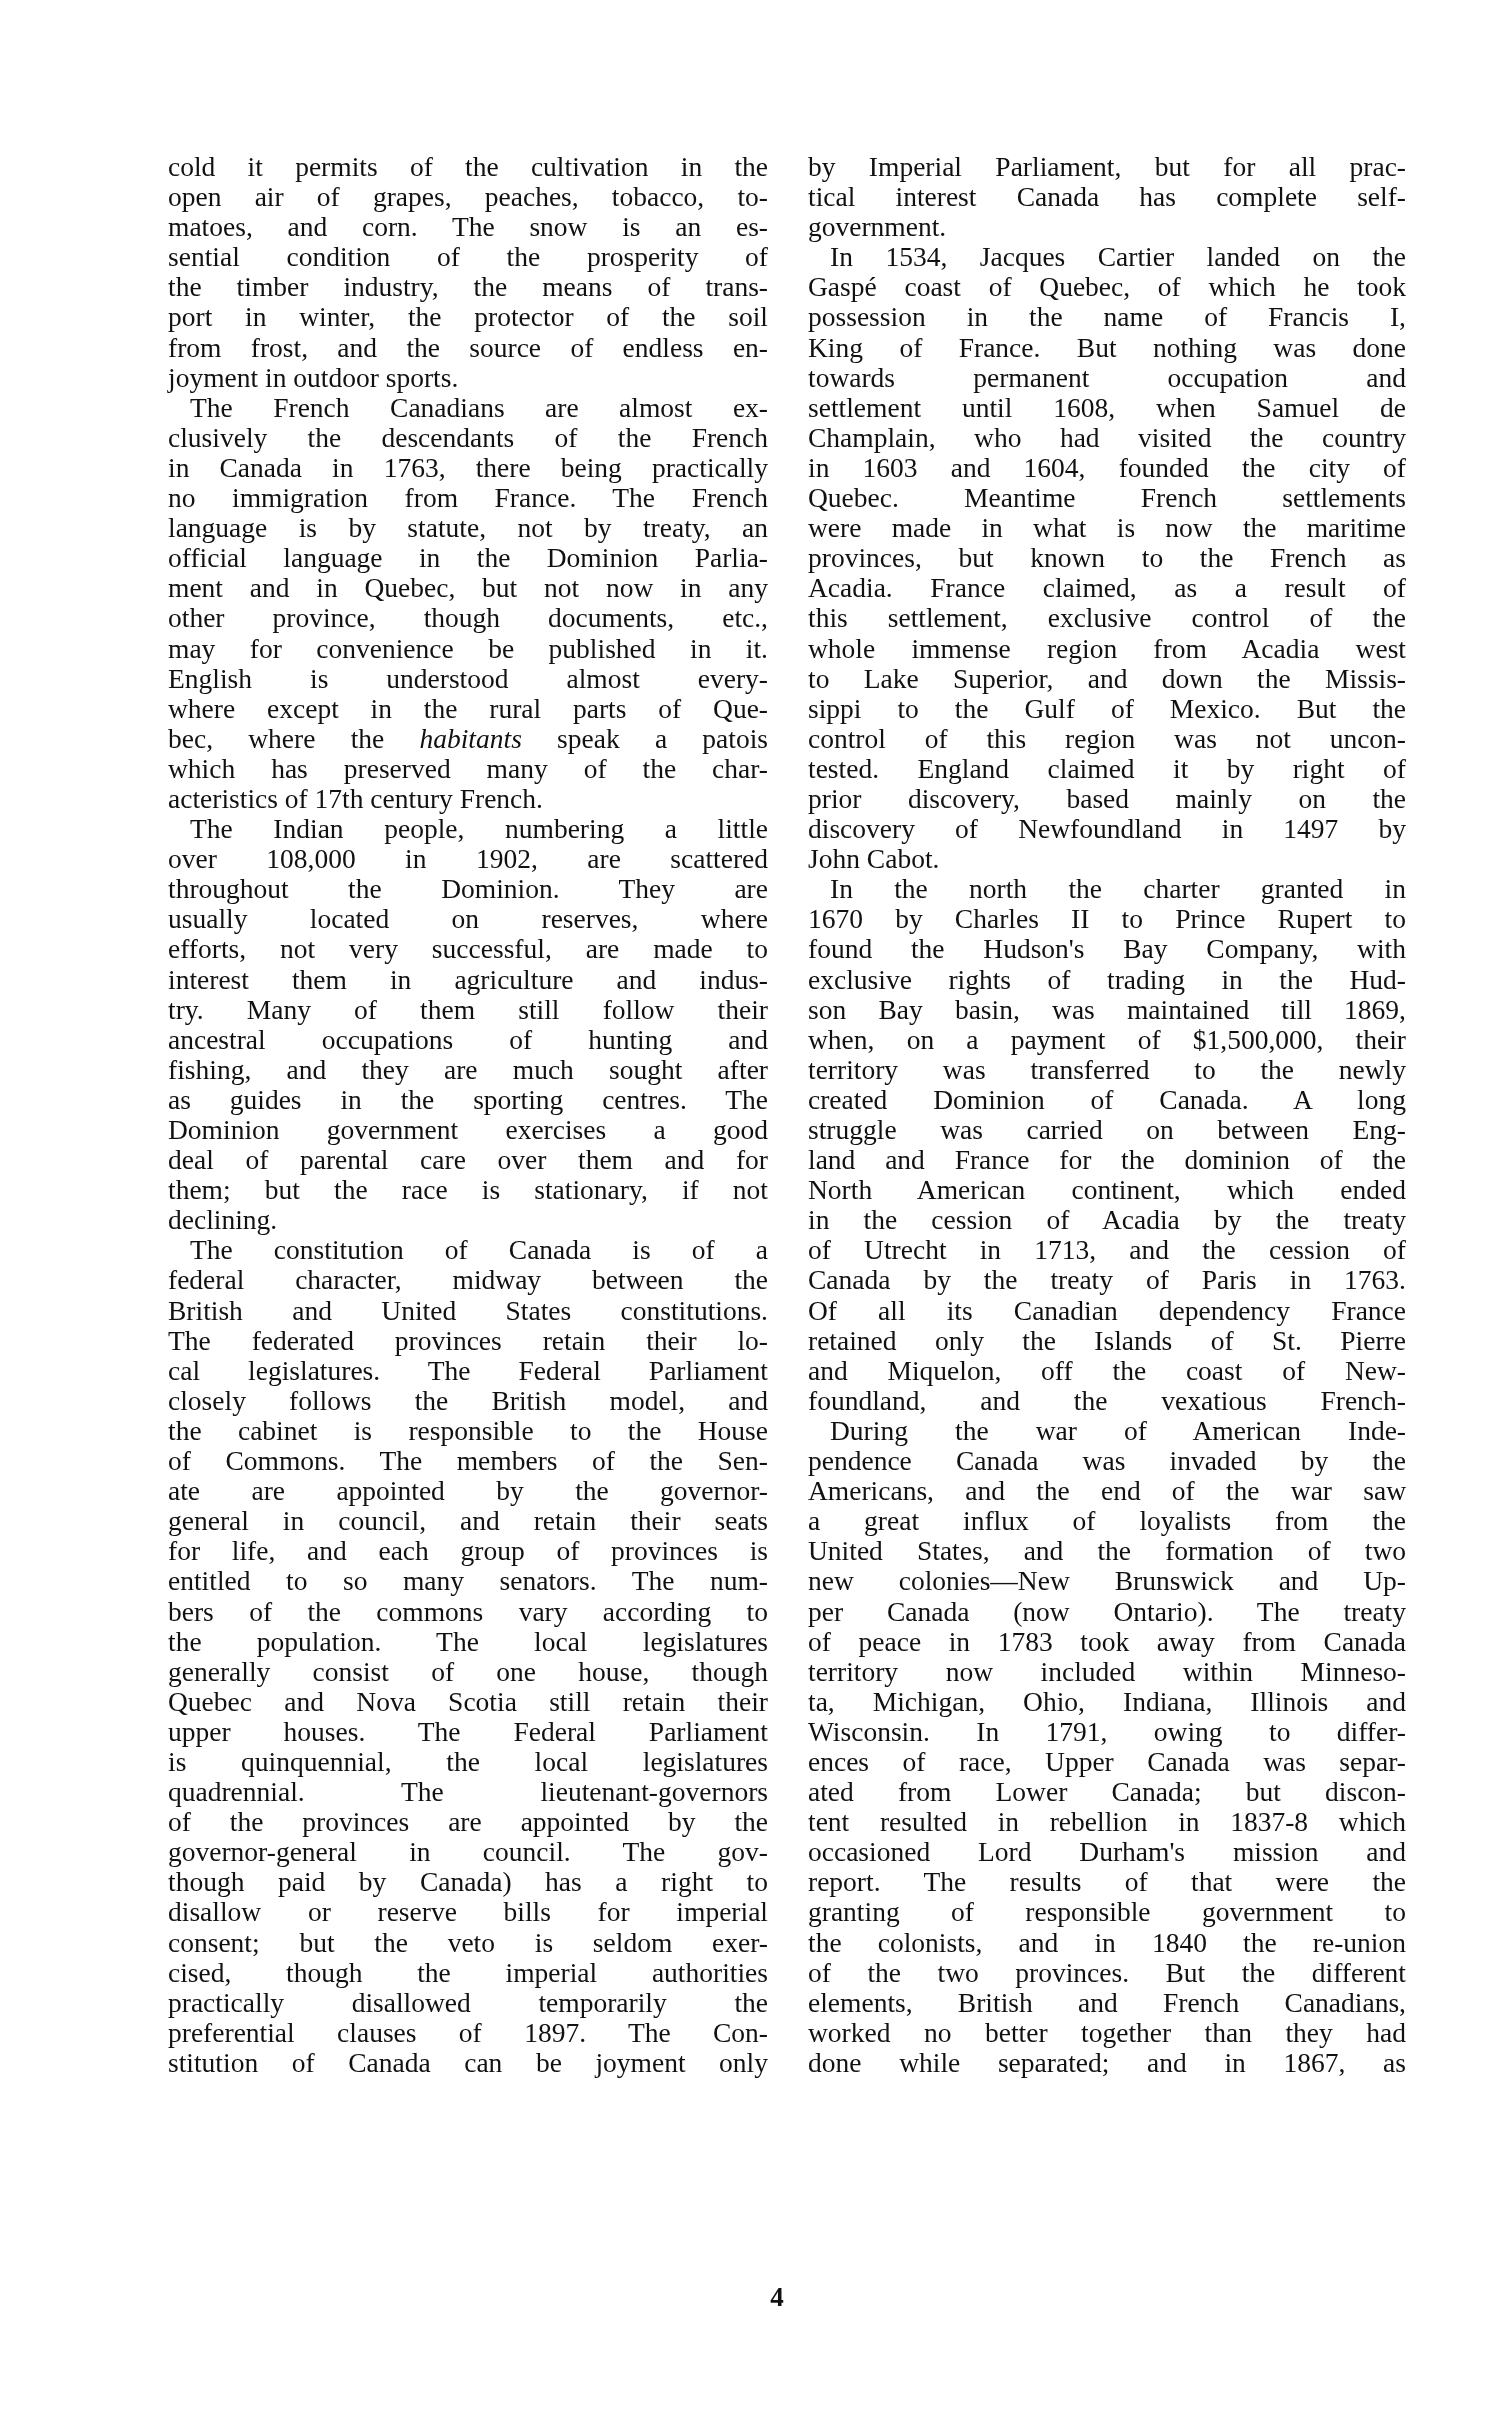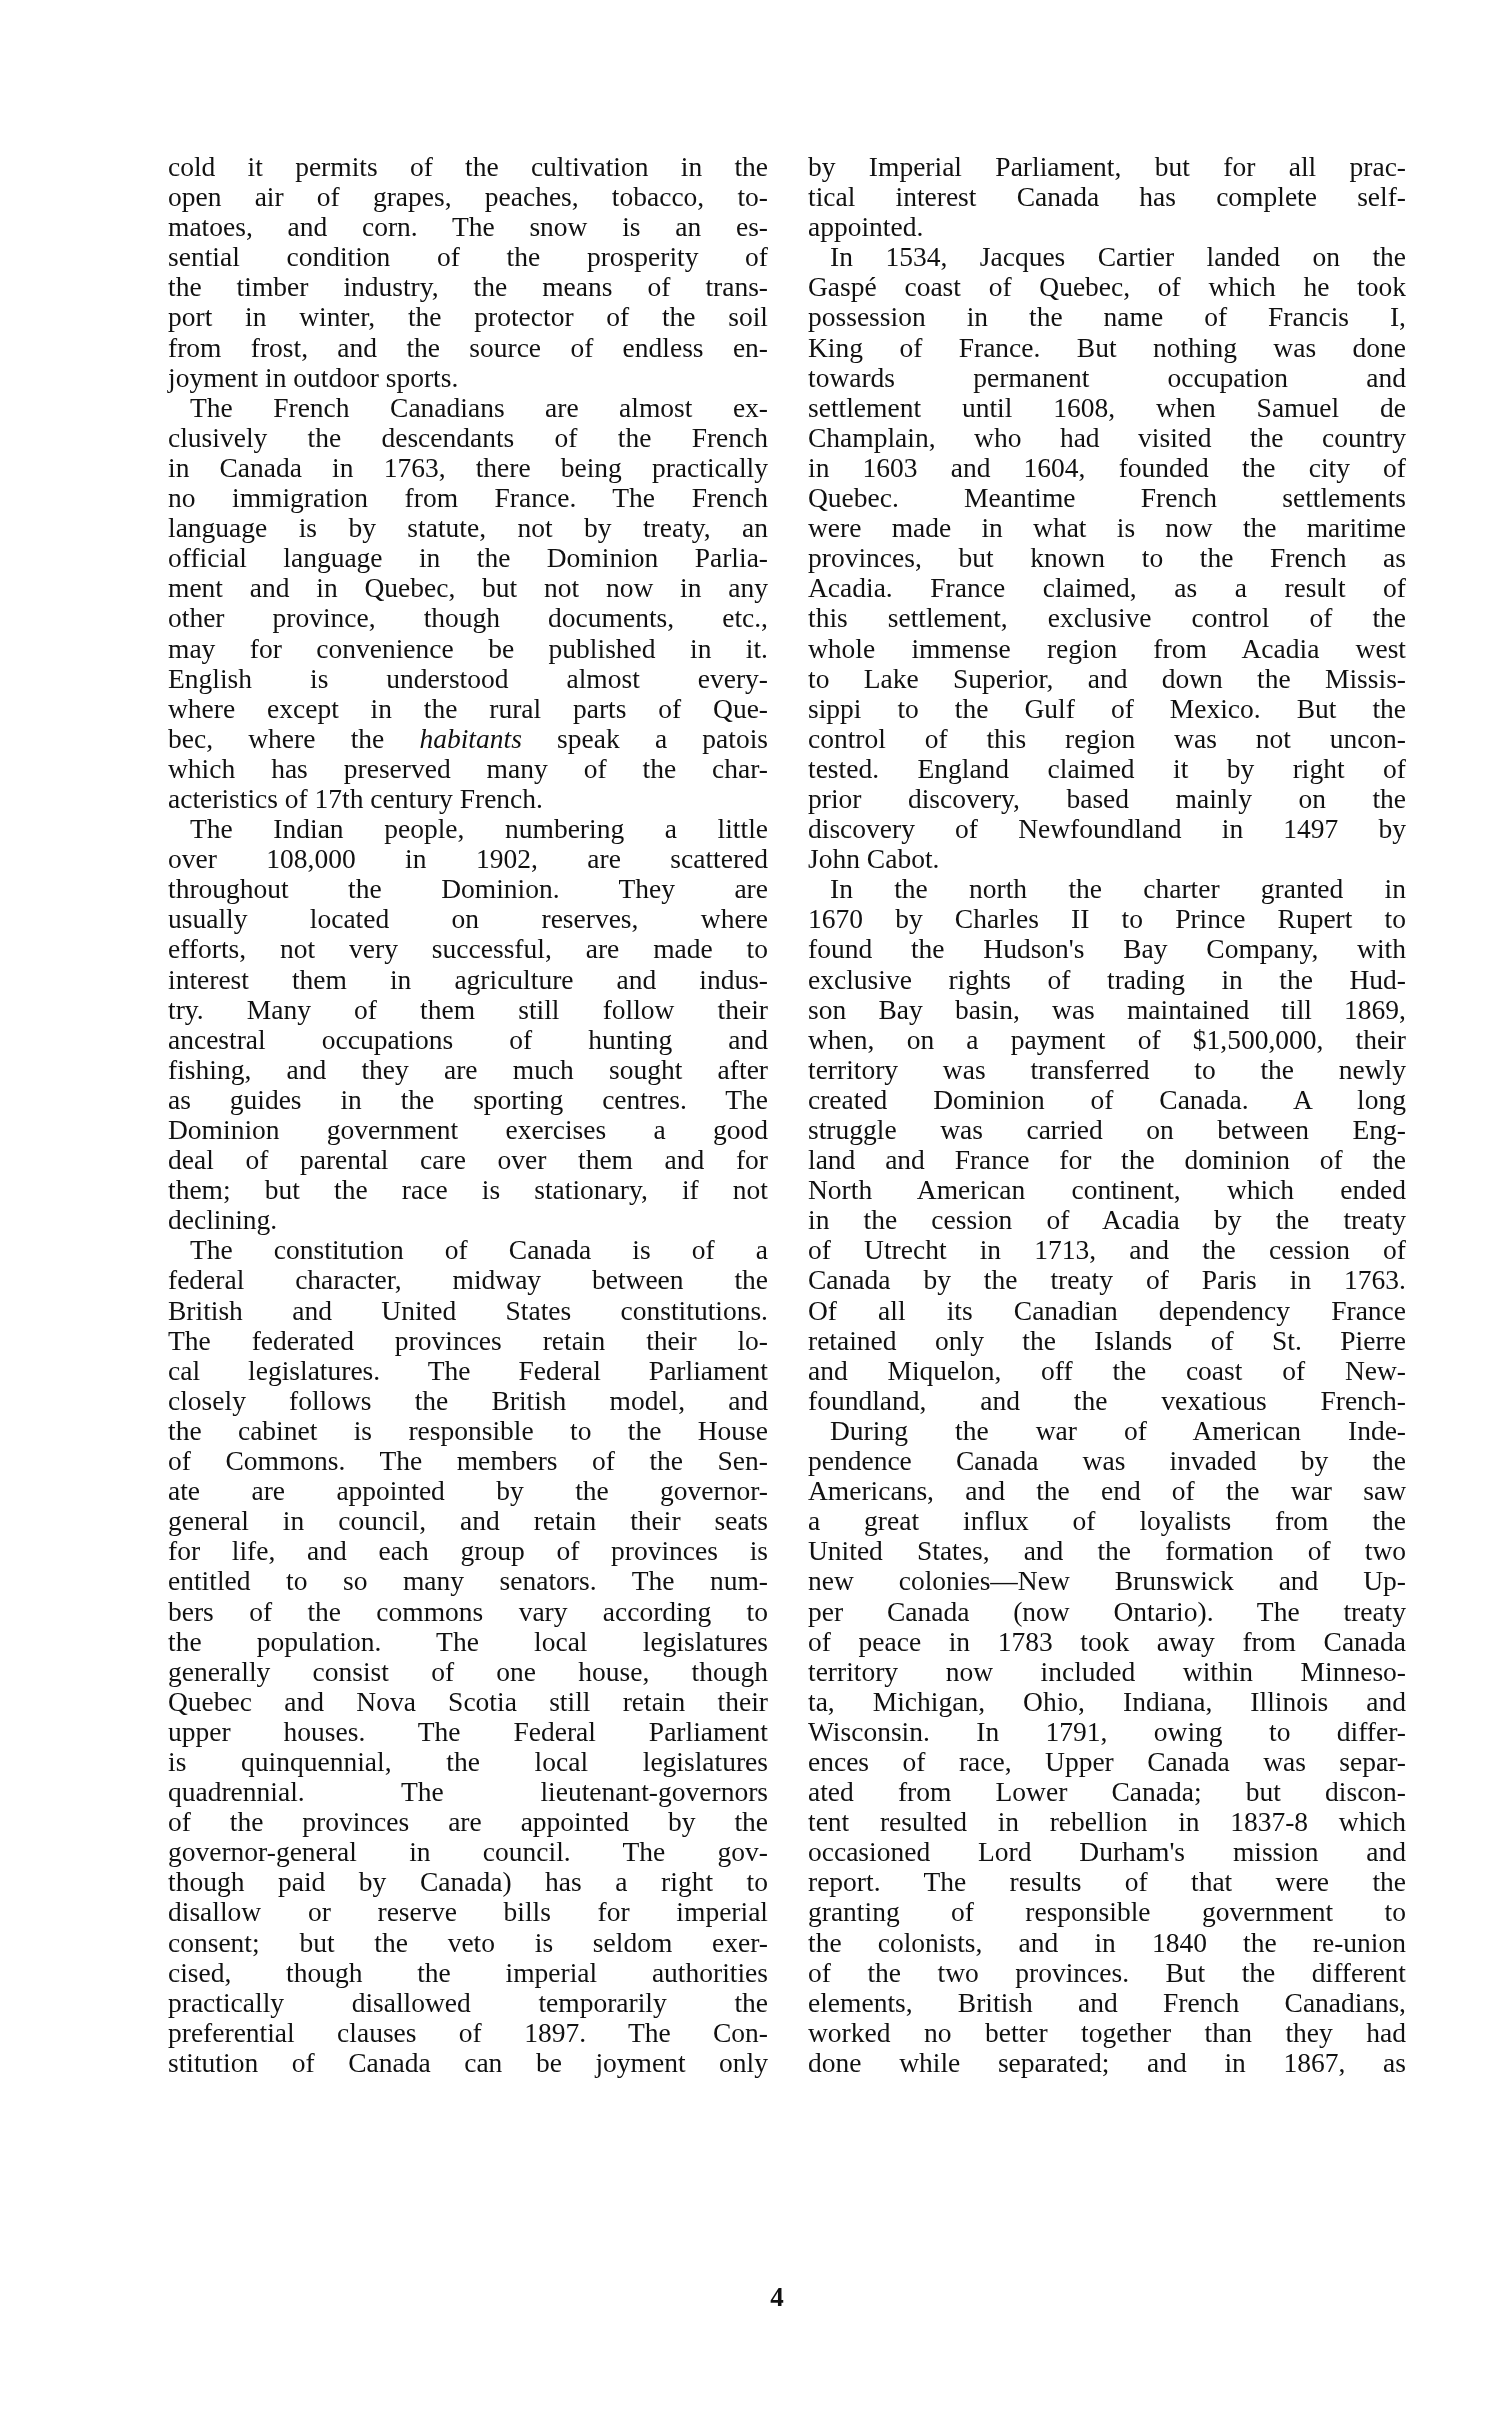--- a/index.html
+++ b/index.html
@@ -104,21 +104,21 @@
       <span class="line">disallow or reserve bills for imperial</span>
       <span class="line">consent; but the veto is seldom exer-</span>
       <span class="line">cised, though the imperial authorities</span>
       <span class="line">practically disallowed temporarily the</span>
       <span class="line">preferential clauses of 1897.  The Con-</span>
       <span class="line">stitution of Canada can be joyment only</span>
     </div>
   <div class="col col-right" id="col-1">
       <span class="line">by Imperial Parliament, but for all prac-</span>
       <span class="line">tical interest Canada has complete self-</span>
-      <span class="line last">appointed.</span>
+      <span class="line last">government.</span>
       <span class="line indent">In 1534, Jacques Cartier landed on the</span>
       <span class="line">Gaspé coast of Quebec, of which he took</span>
       <span class="line">possession in the name of Francis I,</span>
       <span class="line">King of France.  But nothing was done</span>
       <span class="line">towards permanent occupation and</span>
       <span class="line">settlement until 1608, when Samuel de</span>
       <span class="line">Champlain, who had visited the country</span>
       <span class="line">in 1603 and 1604, founded the city of</span>
       <span class="line">Quebec.  Meantime French settlements</span>
       <span class="line">were made in what is now the maritime</span>

